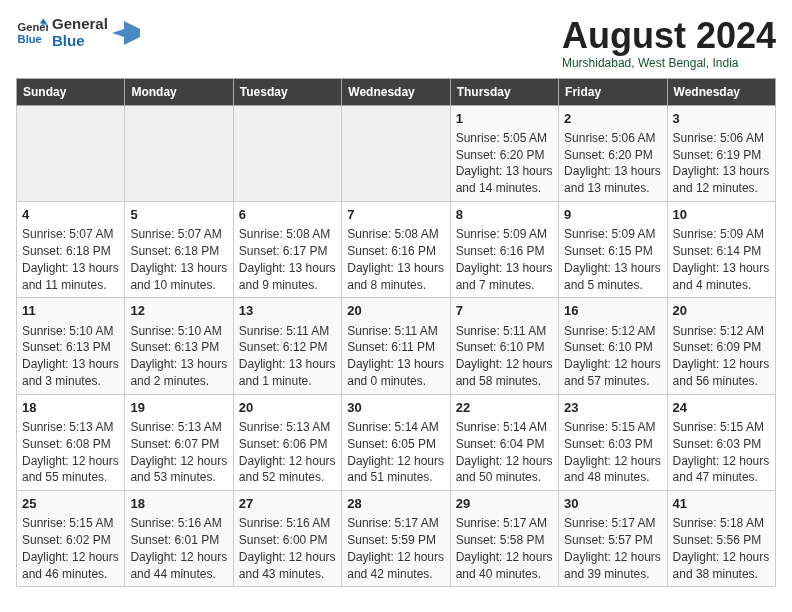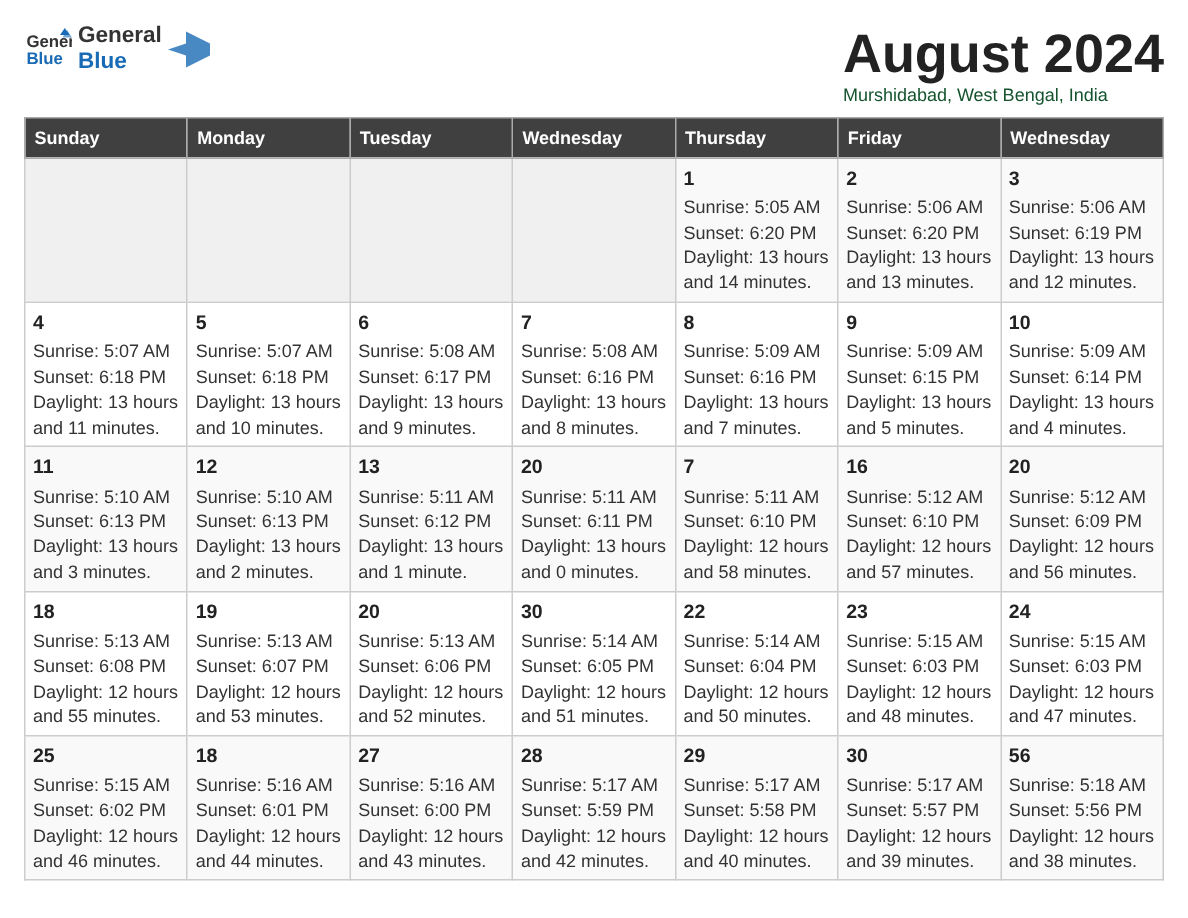--- a/index.html
+++ b/index.html
@@ -337,21 +337,21 @@
 and 40 minutes.</div>
         </td>
         <td>
           <span class="day-num">30</span>
           <div class="day-info" style="white-space: pre-line;">Sunrise: 5:17 AM
 Sunset: 5:57 PM
 Daylight: 12 hours
 and 39 minutes.</div>
         </td>
         <td>
-          <span class="day-num">56</span>
+          <span class="day-num">41</span>
           <div class="day-info" style="white-space: pre-line;">Sunrise: 5:18 AM
 Sunset: 5:56 PM
 Daylight: 12 hours
 and 38 minutes.</div>
         </td>
       </tr>
     </tbody>
 </table>
 
 </body></html>

